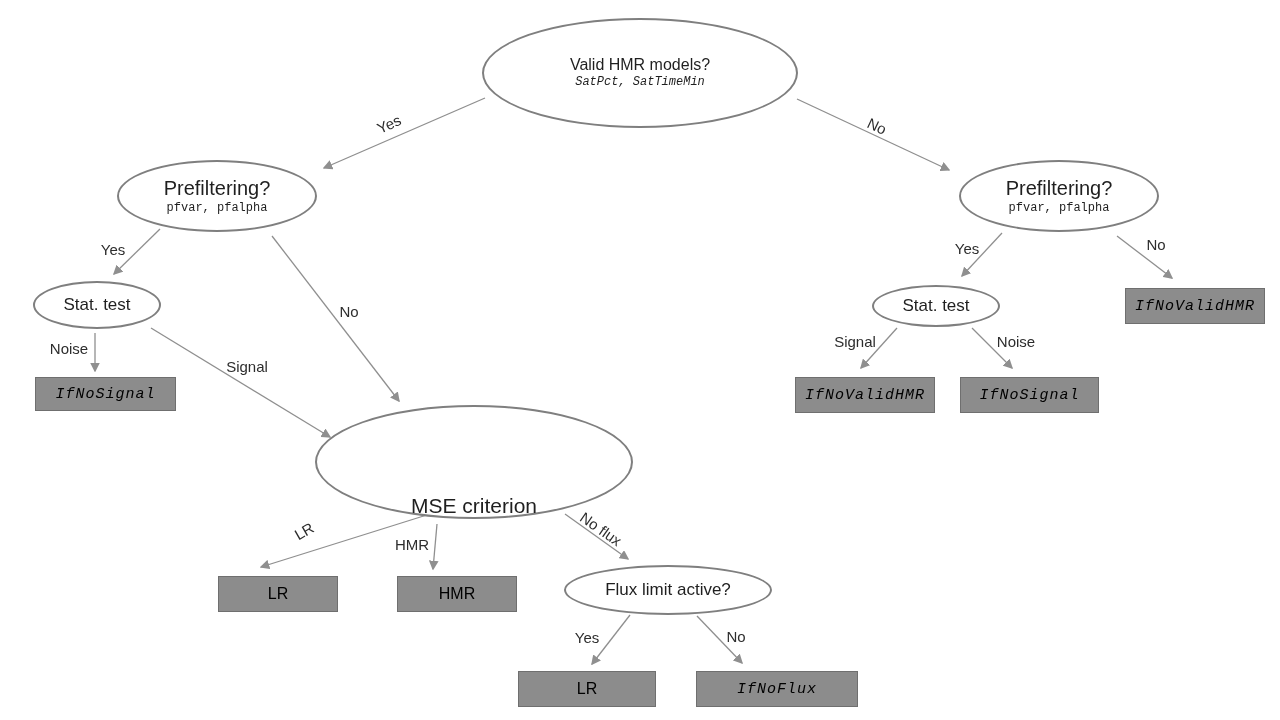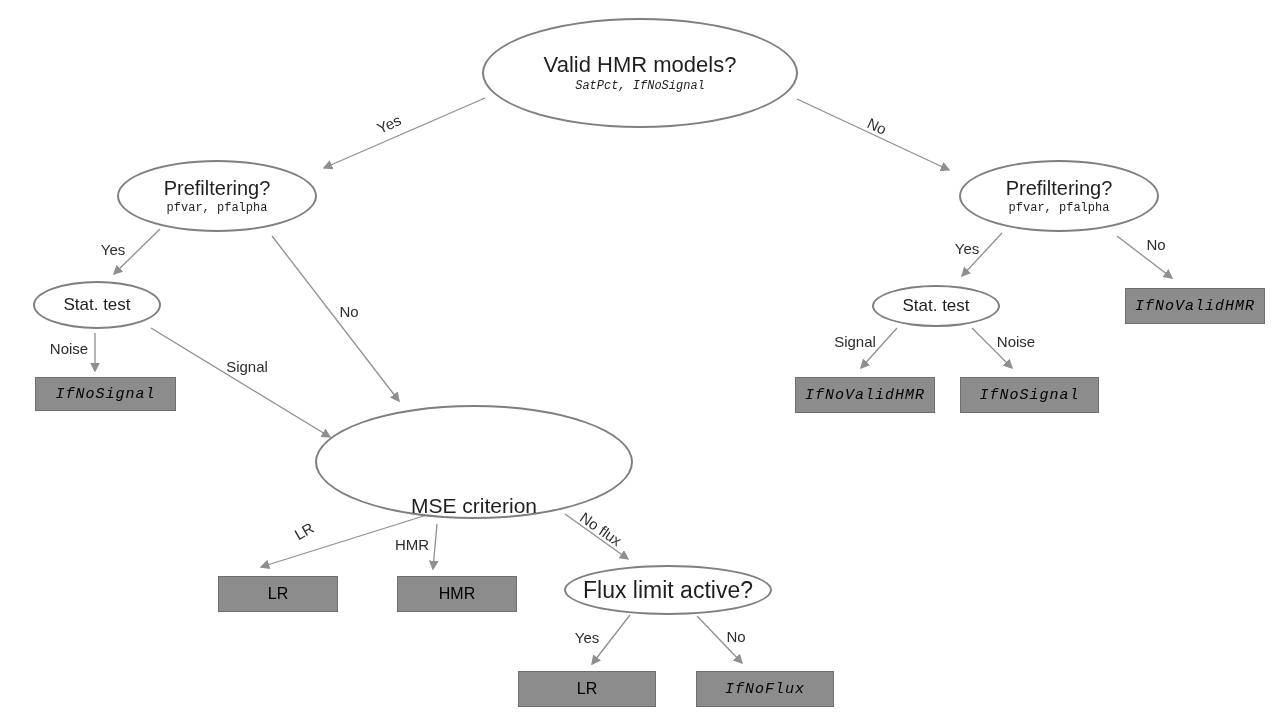--- a/index.html
+++ b/index.html
@@ -92,50 +92,50 @@
         <line x1="630" y1="615" x2="592" y2="664" stroke="#8f8f8f" stroke-width="1.3" marker-end="url(#arrowhead)"></line>
         <line x1="697" y1="616" x2="742" y2="663" stroke="#8f8f8f" stroke-width="1.3" marker-end="url(#arrowhead)"></line>
         <line x1="1002" y1="233" x2="962" y2="276" stroke="#8f8f8f" stroke-width="1.3" marker-end="url(#arrowhead)"></line>
         <line x1="1117" y1="236" x2="1172" y2="278" stroke="#8f8f8f" stroke-width="1.3" marker-end="url(#arrowhead)"></line>
         <line x1="897" y1="328" x2="861" y2="368" stroke="#8f8f8f" stroke-width="1.3" marker-end="url(#arrowhead)"></line>
         <line x1="972" y1="328" x2="1012" y2="368" stroke="#8f8f8f" stroke-width="1.3" marker-end="url(#arrowhead)"></line>
       </g>
   </svg>
   <div>
       <div class="ellipse-node" style="left: 482px; top: 18px; width: 316px; height: 110px;">
-        <div class="node-label" style="font-size: 22px;">Valid HMR models?</div>
-        <div class="node-sublabel italic">SatPct, IfNoSignal</div>
+        <div class="node-label" style="font-size: 16px;">Valid HMR models?</div>
+        <div class="node-sublabel italic">SatPct, SatTimeMin</div>
       </div>
       <div class="ellipse-node" style="left: 117px; top: 160px; width: 200px; height: 72px;">
         <div class="node-label" style="font-size: 20px;">Prefiltering?</div>
         <div class="node-sublabel">pfvar, pfalpha</div>
       </div>
       <div class="ellipse-node" style="left: 959px; top: 160px; width: 200px; height: 72px;">
         <div class="node-label" style="font-size: 20px;">Prefiltering?</div>
         <div class="node-sublabel">pfvar, pfalpha</div>
       </div>
       <div class="ellipse-node" style="left: 33px; top: 281px; width: 128px; height: 48px;">
         <div class="node-label" style="font-size: 17px;">Stat. test</div>
       </div>
       <div class="ellipse-node" style="left: 872px; top: 285px; width: 128px; height: 42px;">
         <div class="node-label" style="font-size: 17px;">Stat. test</div>
       </div>
       <div class="ellipse-node" style="left: 315px; top: 405px; width: 318px; height: 114px; justify-content: flex-end;">
         <div class="node-label" style="font-size: 21px;">MSE criterion</div>
       </div>
       <div class="ellipse-node" style="left: 564px; top: 565px; width: 208px; height: 50px;">
-        <div class="node-label" style="font-size: 23px;">Flux limit active?</div>
+        <div class="node-label" style="font-size: 17px;">Flux limit active?</div>
       </div>
     </div>
   <div>
       <div class="box-node mono" style="left: 23px; top: 377px; width: 141px; height: 34px;">IfNoSignal</div>
       <div class="box-node sans" style="left: 218px; top: 576px; width: 120px; height: 36px;">LR</div>
       <div class="box-node sans" style="left: 397px; top: 576px; width: 120px; height: 36px;">HMR</div>
       <div class="box-node sans" style="left: 518px; top: 671px; width: 138px; height: 36px;">LR</div>
-      <div class="box-node mono" style="left: 684px; top: 671px; width: 138px; height: 36px;">IfNoFlux</div>
+      <div class="box-node mono" style="left: 684px; top: 671px; width: 162px; height: 36px;">IfNoFlux</div>
       <div class="box-node mono" style="left: 783px; top: 377px; width: 140px; height: 36px;">IfNoValidHMR</div>
       <div class="box-node mono" style="left: 948px; top: 377px; width: 139px; height: 36px;">IfNoSignal</div>
       <div class="box-node mono" style="left: 1113px; top: 288px; width: 140px; height: 36px;">IfNoValidHMR</div>
     </div>
   <div>
       <div class="edge-label" style="left: 389px; top: 124px; --r: -24deg;">Yes</div>
       <div class="edge-label" style="left: 877px; top: 126px; --r: 25deg;">No</div>
       <div class="edge-label" style="left: 113px; top: 249px; --r: 0deg;">Yes</div>
       <div class="edge-label" style="left: 349px; top: 311px; --r: 0deg;">No</div>
       <div class="edge-label" style="left: 69px; top: 348px; --r: 0deg;">Noise</div>

